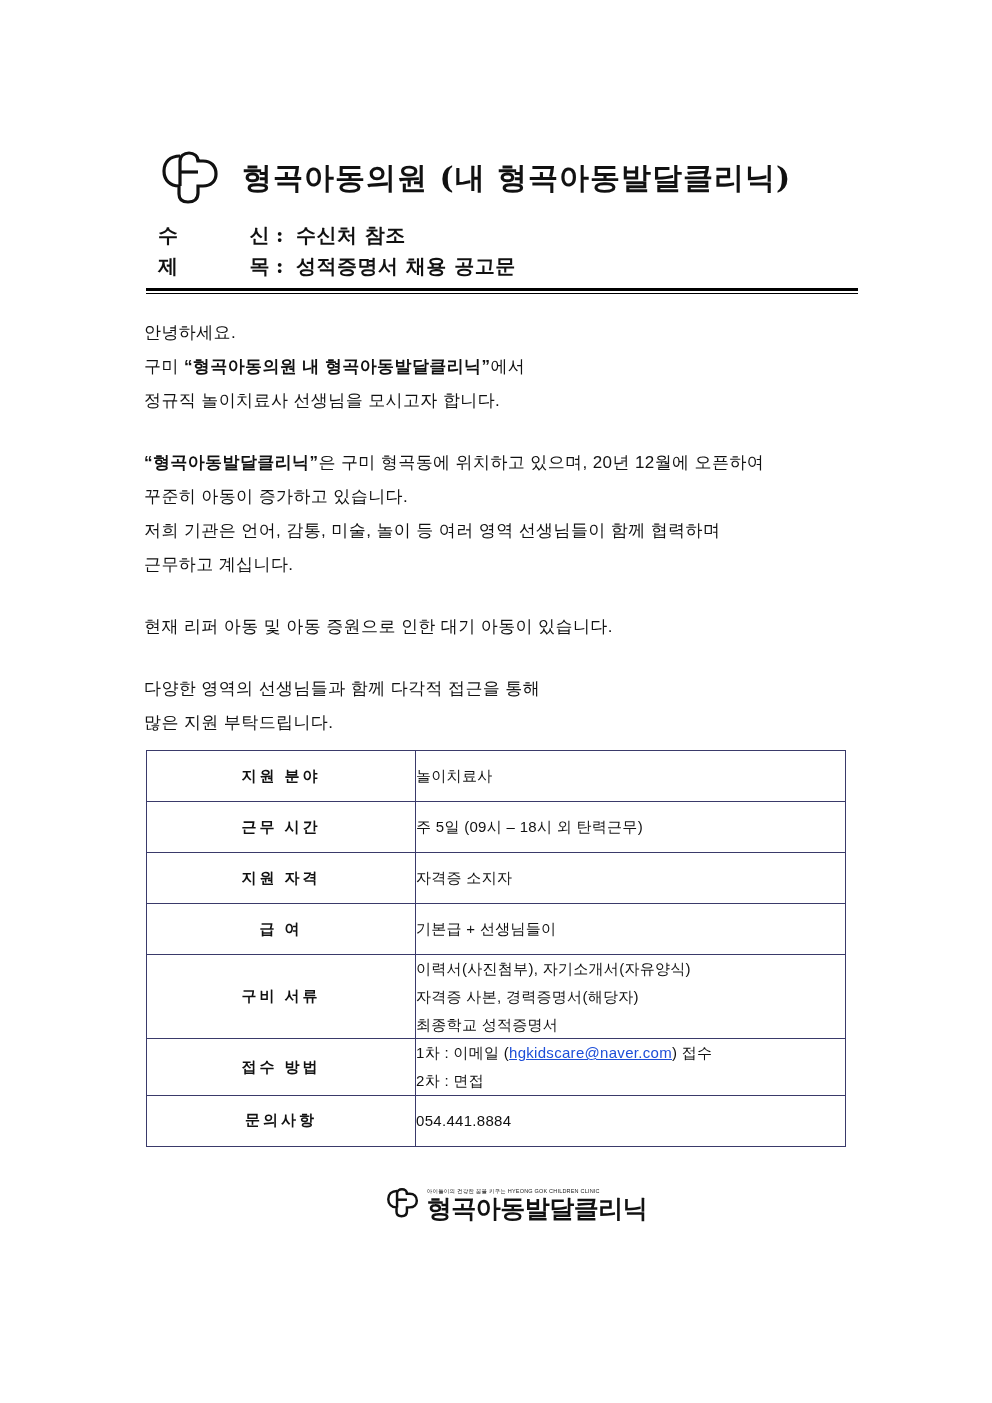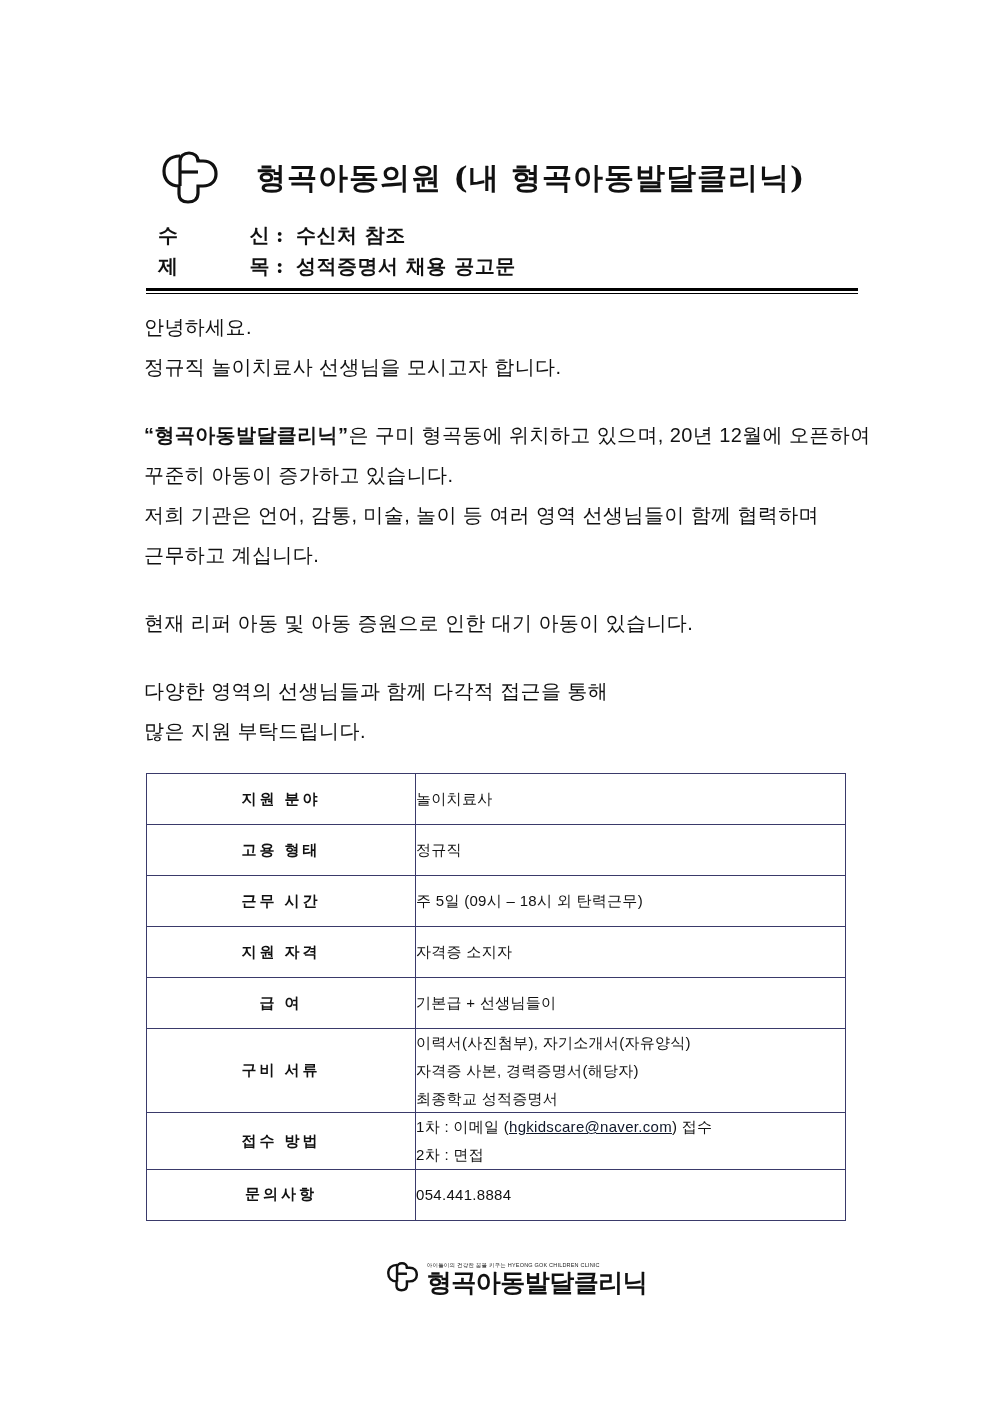--- a/index.html
+++ b/index.html
@@ -20,21 +20,21 @@
     width: 992px;
     height: 1403px;
     box-sizing: border-box;
     padding: 150px 100px 0 140px;
   }
 
   
   .doc-header {
     display: flex;
     align-items: center;
-    gap: 36px;
+    gap: 22px;
     margin-left: 18px;
   }
   .logo-mark {
     width: 62px;
     height: 56px;
     flex: 0 0 auto;
     position: relative;
   }
   .doc-title {
     font-family: "DejaVu Serif", "Liberation Serif", serif;
@@ -70,33 +70,33 @@
     margin-top: 6px;
     border-top: 3px solid #000;
     border-bottom: 1px solid #000;
     height: 2px;
     width: 712px;
     margin-left: 6px;
   }
 
   
   .body-text {
-    margin-top: 13px;
-    font-size: 20px;
+    margin-top: 22px;
+    font-size: 17px;
     line-height: 2.0;
     letter-spacing: 0.4px;
     padding-left: 4px;
   }
   .body-text p { margin: 0; }
   .body-text .gap { height: 28px; }
   .body-text b { font-weight: 700; }
 
   
   table.info-table {
-    margin-top: 22px;
+    margin-top: 10px;
     margin-left: 6px;
     border-collapse: collapse;
     width: 700px;
     table-layout: fixed;
   }
   table.info-table td {
     border: 1px solid #3a3a6a;
     padding: 0;
     vertical-align: middle;
     font-size: 15px;
@@ -109,21 +109,21 @@
     height: 50px;
     padding: 8px 4px;
   }
   td.val {
     padding: 10px 0 10px 14px;
     line-height: 1.85;
     letter-spacing: 0.3px;
   }
   td.val .line { display: block; }
   a.mail {
-    color: #0f172a;
+    color: #1d4ed8;
     text-decoration: underline;
   }
 
   
   .footer-logo {
     margin-top: 40px;
     display: flex;
     justify-content: center;
     align-items: flex-end;
     gap: 8px;
@@ -191,20 +191,21 @@
       </span>
       <span class="meta-colon">:</span>
       <span>성적증명서 채용 공고문</span>
     </div>
   </div>
 
   <div class="rule-thick"></div>
 
   <div class="body-text">
     <p>안녕하세요.</p>
+    <p><span>구미 </span><b>“형곡아동의원 내 형곡아동발달클리닉”</b><span>에서</span></p>
     <p>정규직 놀이치료사 선생님을 모시고자 합니다.</p>
     <div class="gap"></div>
     <p><b>“형곡아동발달클리닉”</b><span>은 구미 형곡동에 위치하고 있으며, 20년 12월에 오픈하여</span></p>
     <p>꾸준히 아동이 증가하고 있습니다.</p>
     <p>저희 기관은 언어, 감통, 미술, 놀이 등 여러 영역 선생님들이 함께 협력하며</p>
     <p>근무하고 계십니다.</p>
     <div class="gap"></div>
     <p>현재 리퍼 아동 및 아동 증원으로 인한 대기 아동이 있습니다.</p>
     <div class="gap"></div>
     <p>다양한 영역의 선생님들과 함께 다각적 접근을 통해</p>
@@ -213,26 +214,20 @@
 
   <table class="info-table">
     <tbody>
       <tr>
         <td class="key">지원 분야</td>
         <td class="val">
           <span class="line">놀이치료사</span>
         </td>
       </tr>
       <tr>
-        <td class="key">고용 형태</td>
-        <td class="val">
-          <span class="line">정규직</span>
-        </td>
-      </tr>
-      <tr>
         <td class="key">근무 시간</td>
         <td class="val">
           <span class="line">주 5일 (09시 – 18시 외 탄력근무)</span>
         </td>
       </tr>
       <tr>
         <td class="key">지원 자격</td>
         <td class="val">
           <span class="line">자격증 소지자</span>
         </td>

